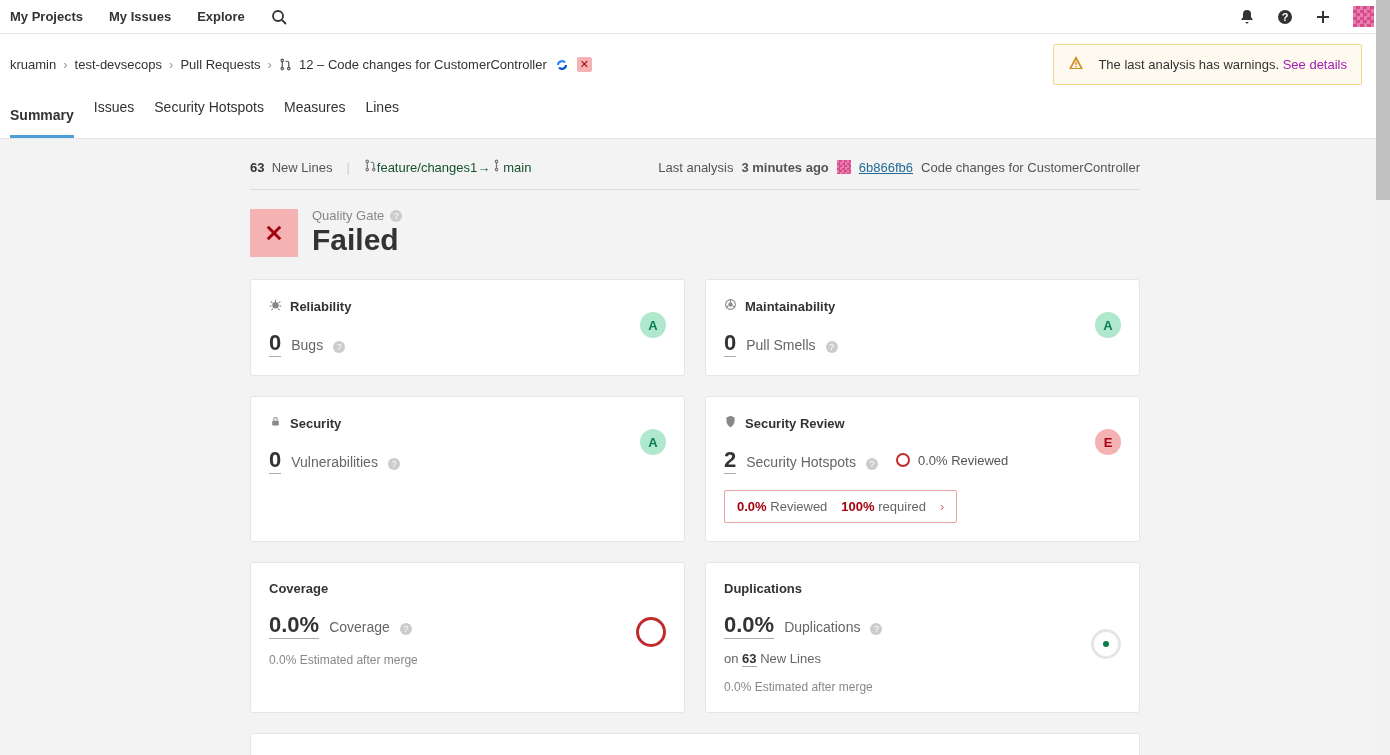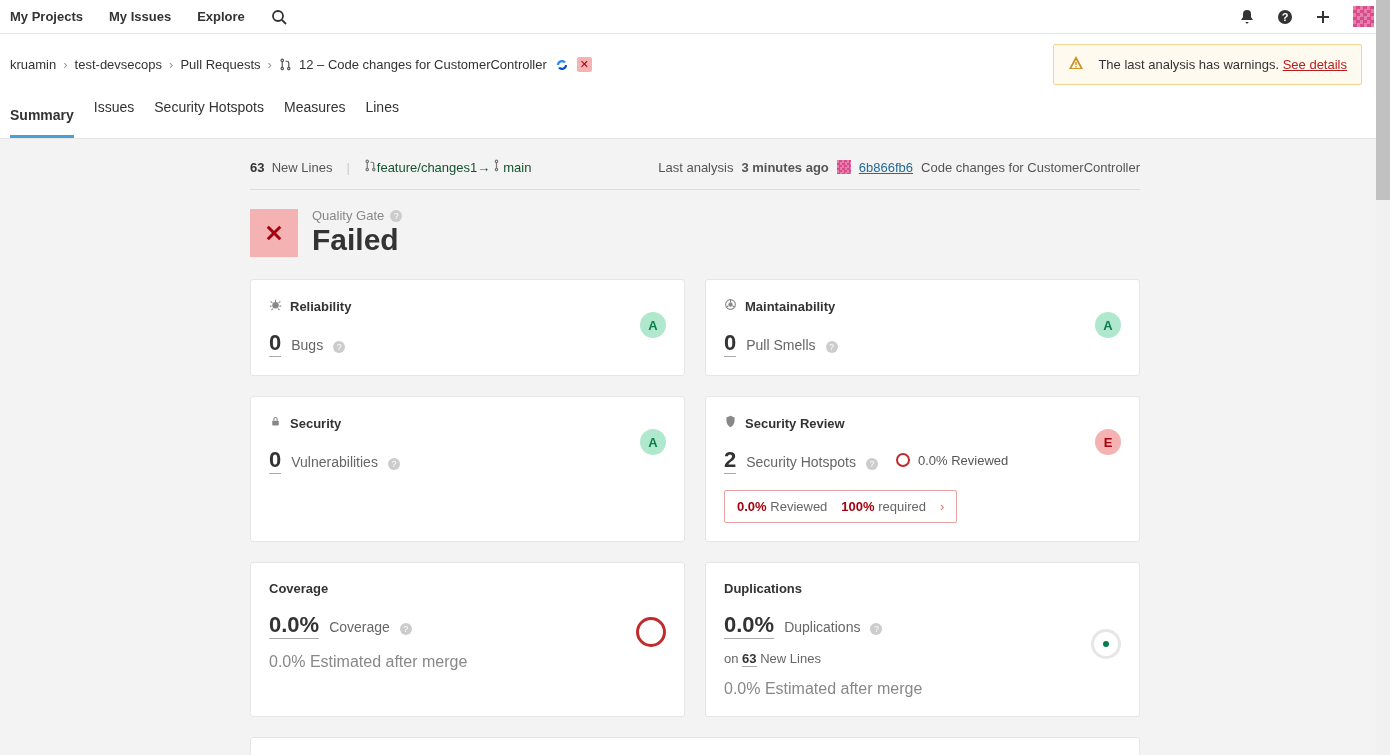--- a/index.html
+++ b/index.html
@@ -9,21 +9,21 @@
 .topnav-link { font-weight: 600; color: #333; cursor: pointer; }
 .topnav-right { display: flex; align-items: center; gap: 22px; padding-right: 6px; }
 .icon-btn { cursor: pointer; color: #333; display: flex; align-items: center; }
 .avatar { width: 21px; height: 21px; background: #d94c8a; cursor: pointer; background-image: repeating-conic-gradient(#d94c8a 0% 25%, #e67fb0 25% 50%); background-size: 7px 7px; }
 .subheader { display: flex; align-items: center; justify-content: space-between; padding: 10px 10px 0 10px; }
 .breadcrumb { display: flex; align-items: center; gap: 7px; color: #333; }
 .breadcrumb .sep { color: #999; }
 .pr-icon { display: inline-flex; align-items: center; }
 .warning-box { display: flex; align-items: center; gap: 14px; border: 1px solid #f5d58e; background: #fefaf0; padding: 10px 14px; border-radius: 2px; margin-right: 18px; }
 .warning-icon-box { color: #d19027; }
-.warning-link { color: #b91c1c; text-decoration: underline; cursor: pointer; }
+.warning-link { color: #a21caf; cursor: pointer; }
 .tabs { display: flex; gap: 20px; padding: 14px 10px 0 10px; border-bottom: 1px solid #e6e6e6; }
 .tab { padding: 0 0 12px 0; cursor: pointer; color: #333; font-size: 14px; }
 .tab.active { font-weight: 600; border-bottom: 3px solid #4b9fd5; color: #333; margin-top: 8px; }
 .page { background: #f3f3f3; padding: 20px 0 40px 0; min-height: 640px; }
 .container { width: 890px; margin: 0 auto; }
 .summary-bar { display: flex; align-items: center; justify-content: space-between; padding: 0 0 14px 0; }
 .summary-left { display: flex; align-items: center; gap: 14px; color: #555; }
 .newlines-count { font-weight: 600; color: #333; }
 .branch-info { display: flex; align-items: center; gap: 0; color: #14532d; }
 .summary-right { display: flex; align-items: center; gap: 8px; color: #555; }
@@ -39,21 +39,21 @@
 .card { background: #fff; border: 1px solid #e6e6e6; border-radius: 3px; padding: 18px 18px; position: relative; }
 .card-header { display: flex; align-items: center; gap: 8px; font-weight: 600; color: #333; margin-bottom: 16px; }
 .card-metric-row { display: flex; align-items: baseline; gap: 10px; }
 .card-metric { font-size: 22px; font-weight: 700; color: #333; border-bottom: 1px solid #aaa; }
 .card-metric-label { color: #666; font-size: 14px; }
 .rating-badge { position: absolute; right: 18px; top: 32px; width: 26px; height: 26px; border-radius: 50%; display: flex; align-items: center; justify-content: center; font-weight: 600; font-size: 13px; }
 .rating-A { background: #b0e8ce; color: #0a7c4a; }
 .rating-E { background: #f4b2b2; color: #a4030f; }
 .card-sub { color: #666; margin-top: 12px; font-size: 13px; }
 .card-sub .em { font-weight: 600; color: #333; border-bottom: 1px solid #aaa; }
-.card-sub2 { color: #888; margin-top: 14px; font-size: 16px; }
+.card-sub2 { color: #888; margin-top: 14px; font-size: 12px; }
 .coverage-circle { position: absolute; right: 18px; top: 54px; width: 30px; height: 30px; border: 3px solid #c02b2b; border-radius: 50%; }
 .dup-circle { position: absolute; right: 18px; top: 66px; width: 30px; height: 30px; border: 3px solid #e6e6e6; border-radius: 50%; display:flex; align-items:center; justify-content:center; }
 .dup-dot { width: 6px; height: 6px; background: #0a7c4a; border-radius: 50%; }
 .sec-extra { display: flex; align-items: center; gap: 8px; margin-left: 8px; color: #555; }
 .red-ring { width: 14px; height: 14px; border: 2.5px solid #c02b2b; border-radius: 50%; display:inline-block; }
 .req-box { border: 1px solid #e6a2a2; padding: 8px 12px; margin-top: 16px; display: inline-flex; align-items: center; gap: 14px; color: #a4030f; font-size: 13px; border-radius: 2px; }
 .req-box .g { color: #666; }
 .req-box .b { font-weight: 700; }
 .promo-card { background: #fff; border: 1px solid #e6e6e6; border-radius: 3px; padding: 22px; margin-top: 20px; display: flex; justify-content: space-between; align-items: center; }
 .promo-text { font-size: 18px; font-weight: 700; color: #333; }

